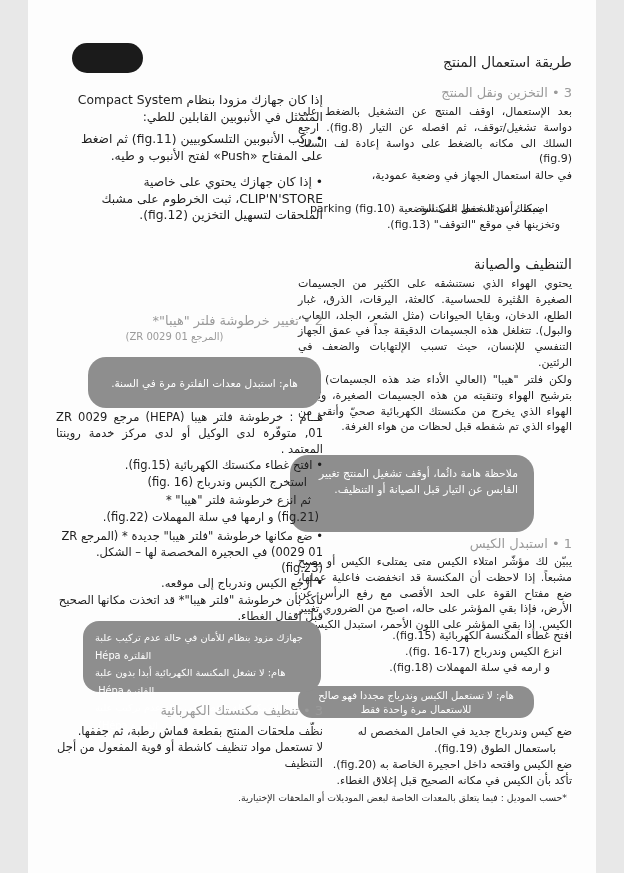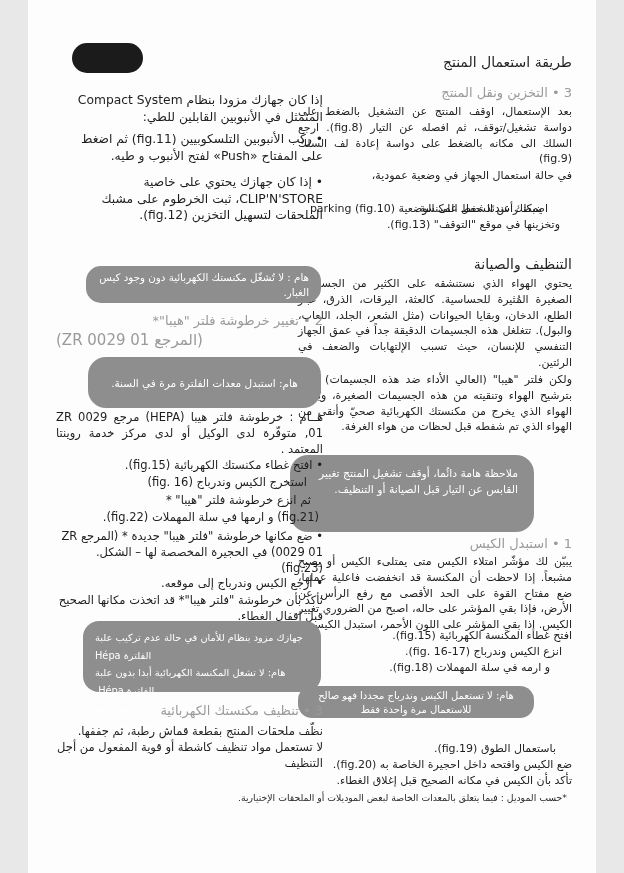--- a/index.html
+++ b/index.html
@@ -18,21 +18,21 @@
     left:44px;top:43px;width:71px;height:30px;
     background:#1b1b1b;border-radius:15px;
   }
   
   .rc{right:24px;width:274px;}
   
   .lc{left:28px;width:267px;}
 
   .h-main{font-size:14px;color:#1f1f1f;text-align:right;}
   .h-sec{font-size:13px;color:#9a9a9a;text-align:right;}
-  .h-ref{font-size:15px;color:#9a9a9a;text-align:left;padding-left:0;padding-right:30px;box-sizing:border-box;}
+  .h-ref{font-size:10px;color:#9a9a9a;text-align:center;padding-left:0;padding-right:30px;box-sizing:border-box;}
 
   .body-r{font-size:11px;line-height:15.8px;text-align:justify;}
   .line-r{font-size:11px;line-height:15px;text-align:right;box-sizing:border-box;}
   .body-l{font-size:11.8px;line-height:16.5px;text-align:right;box-sizing:border-box;}
   .just{text-align:justify;}
 
   .note{
     background:#8e8e8e;color:#ffffff;
     box-sizing:border-box;
   }
@@ -77,31 +77,31 @@
   <div class="b rc h-sec" style="top:536px;">1 • استبدل الكيس</div>
 
   <div class="b rc body-r" style="top:554px;">يبيّن لك مؤشّر امتلاء الكيس متى يمتلىء الكيس أو يصبح مشبعاً. إذا لاحظت أن المكنسة قد انخفضت فاعلية عملها، ضع مفتاح القوة على الحد الأقصى مع رفع الرأس عن الأرض، فإذا بقي المؤشر على حاله، اصبح من الضروري تغيير الكيس. إذا بقي المؤشر على اللون الأحمر، استبدل الكيس.</div>
 
   <div class="b rc line-r" style="top:628px;">افتح غطاء المكنسة الكهربائية   (fig.15).</div>
   <div class="b rc line-r" style="top:644px;padding-right:10px;">انزع الكيس وندرباج (fig. 16-17).</div>
   <div class="b rc line-r" style="top:660px;padding-right:22px;">و ارمه في سلة المهملات (fig.18).</div>
 
   <div class="b note note-r2">هام: لا تستعمل الكيس وندرباج مجددا فهو صالح للاستعمال مرة واحدة فقط</div>
 
+  <div class="b rc line-r" style="top:724px;">ضع كيس وندرباج جديد في الحامل المخصص له</div>
   <div class="b rc line-r" style="top:741px;padding-right:16px;">باستعمال الطوق (fig.19).</div>
   <div class="b rc line-r" style="top:757px;">ضع الكيس وافتحه داخل احجيرة الخاصة به (fig.20).</div>
   <div class="b rc line-r" style="top:773px;">تأكد بأن الكيس في مكانه الصحيح قبل إغلاق الغطاء.</div>
 
   <div class="b lc body-l" style="top:109px;font-size:12.3px;padding-right:0;">المتمثل في الأنبوبين القابلين للطي:</div>
   <div class="b lc body-l" style="top:92px;font-size:12.3px;">إذا كان جهازك مزودا بنظام Compact System</div>
 
   <div class="b lc body-l" style="top:131px;font-size:12.3px;">• ركب الأنبوبين التلسكوبيين (fig.11) ثم اضغط على المفتاح «Push» لفتح الأنبوب و طيه.</div>
   <div class="b lc body-l" style="top:174px;font-size:12.3px;">• إذا كان جهازك يحتوي على خاصية CLIP'N'STORE، ثبت الخرطوم على مشبك الملحقات لتسهيل التخزين (fig.12).</div>
 
-  <div class="b note note-l1">هام : لا تُشغّل مكنستك الكهربائية دون وجود كيس الغبار.</div>
 
   <div class="b lc h-sec" style="top:313px;">2 • تغيير خرطوشة فلتر "هيبا"*</div>
   <div class="b lc h-ref" style="top:331px;">(المرجع ZR 0029 01)</div>
 
   <div class="b note note-l2">
       <span>هام: استبدل معدات الفلترة مرة في السنة.</span>
     </div>
 
   <div class="b lc body-l just" style="top:410px;font-size:11.5px;line-height:15.8px;">هــام : خرطوشة فلتر هيبا (HEPA) مرجع ZR 0029 01, متوفّرة لدى الوكيل أو لدى مركز خدمة روينتا المعتمد .</div>
 

